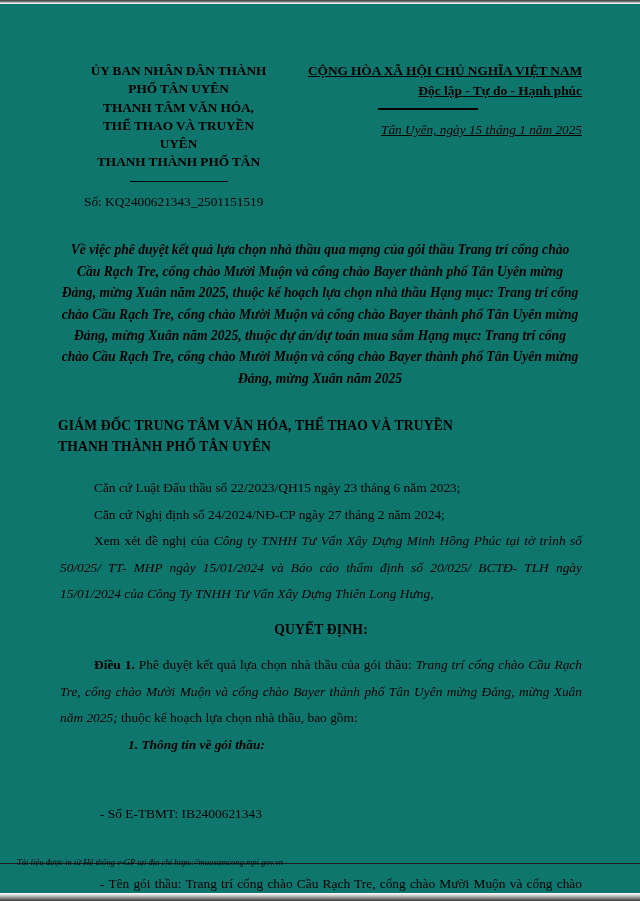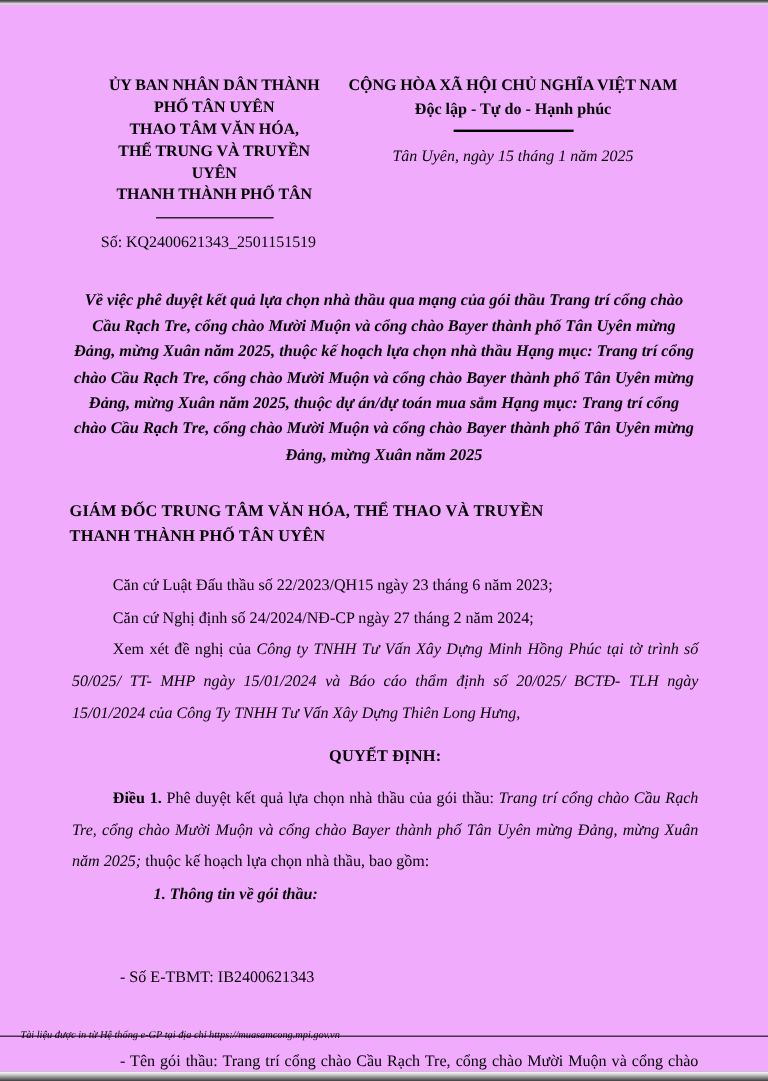--- a/index.html
+++ b/index.html
@@ -26,21 +26,21 @@
     top: 893px;
     width: 640px;
     height: 8px;
     background: linear-gradient(to bottom, #ffffff 0%, #cfcfcf 30%, #6e6e6e 75%, #3b3b3b 100%);
   }
 
   .page {
     position: relative;
     width: 640px;
     height: 889px;
-    background: #f0abfc;
+    background: #0f766e;
     box-sizing: border-box;
     color: #000000;
   }
 
   .content {
     position: absolute;
     left: 0;
     top: 0;
     right: 0;
     bottom: 0;
@@ -54,21 +54,22 @@
     box-sizing: border-box;
   }
   .hdr-left {
     width: 215px;
     text-align: center;
     padding-left: 26px;
     box-sizing: border-box;
   }
   .hdr-right {
     flex: 1;
-    text-align: center;
+    text-align: right;
+    text-decoration: underline;
   }
   .org-name {
     font-weight: bold;
     font-size: 13.3px;
     line-height: 18.3px;
     letter-spacing: -0.05px;
   }
   .hdr-rule-left {
     width: 98px;
     height: 1.6px;
@@ -210,22 +211,22 @@
 <div class="viewer-band-top"></div>
 
 <div class="page">
   <div class="content">
 
     <div class="header">
 
       <div class="hdr-left">
         <div class="org-name">ỦY BAN NHÂN DÂN THÀNH</div>
         <div class="org-name">PHỐ TÂN UYÊN</div>
-        <div class="org-name">THAO TÂM VĂN HÓA,</div>
-        <div class="org-name">THỂ TRUNG VÀ TRUYỀN</div>
+        <div class="org-name">THANH TÂM VĂN HÓA,</div>
+        <div class="org-name">THỂ THAO VÀ TRUYỀN</div>
         <div class="org-name">UYÊN</div>
         <div class="org-name">THANH THÀNH PHỐ TÂN</div>
         <div class="hdr-rule-left"></div>
         <div class="doc-number">Số: KQ2400621343_2501151519</div>
       </div>
 
       <div class="hdr-right">
         <div class="nation-name">CỘNG HÒA XÃ HỘI CHỦ NGHĨA VIỆT NAM</div>
         <div class="motto">Độc lập - Tự do - Hạnh phúc</div>
         <div class="hdr-rule-right"></div>

